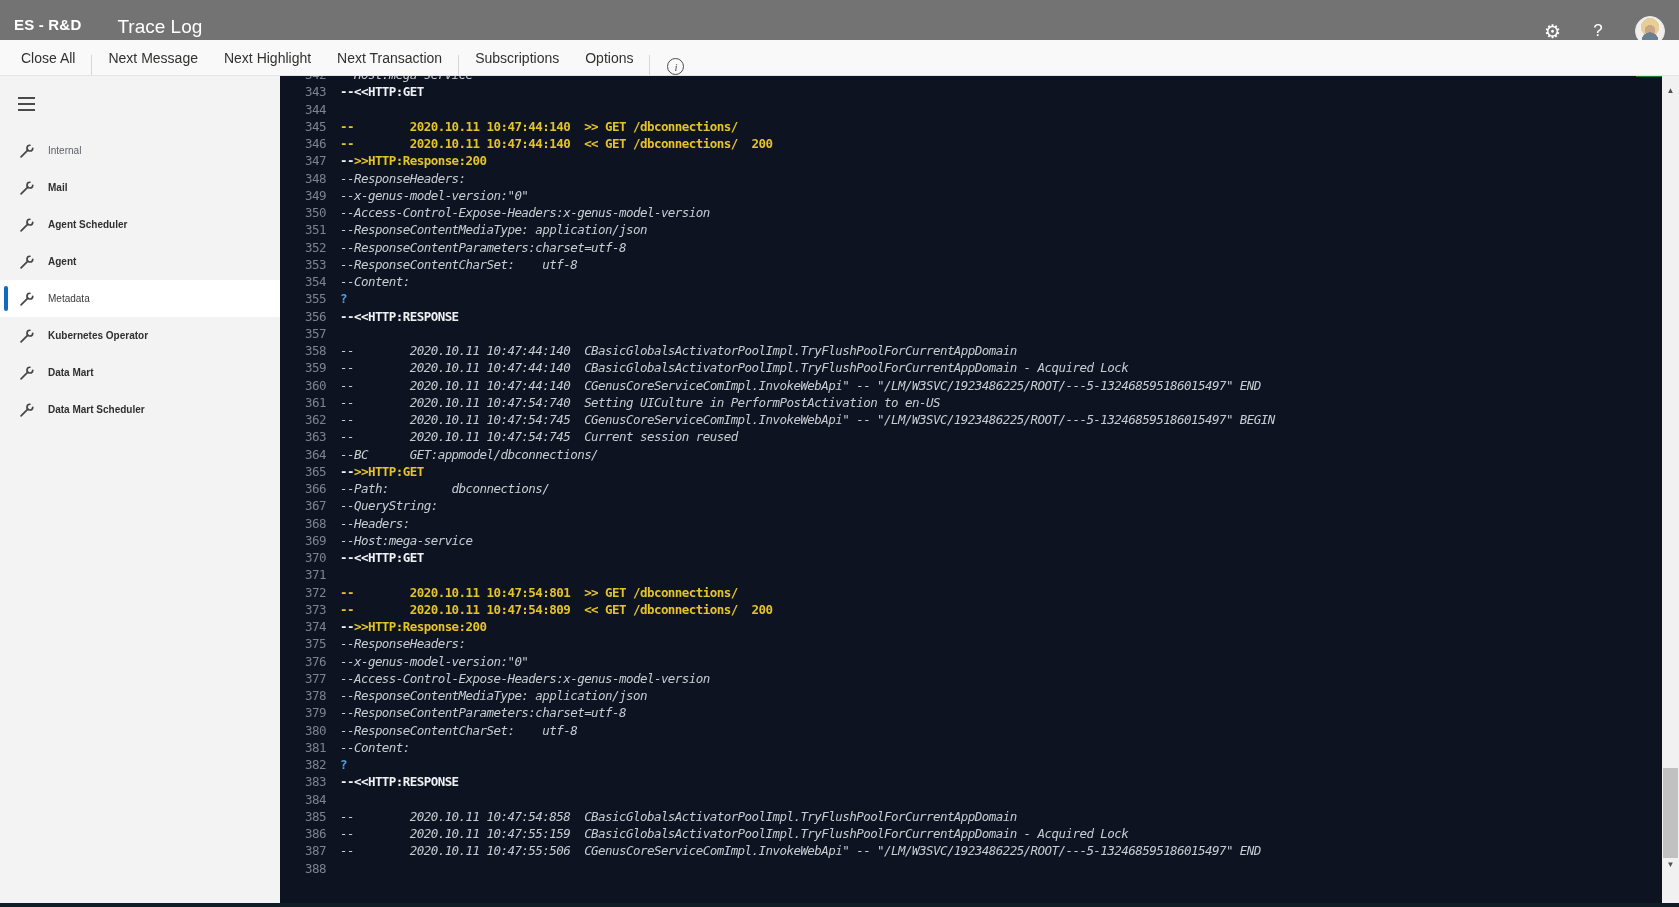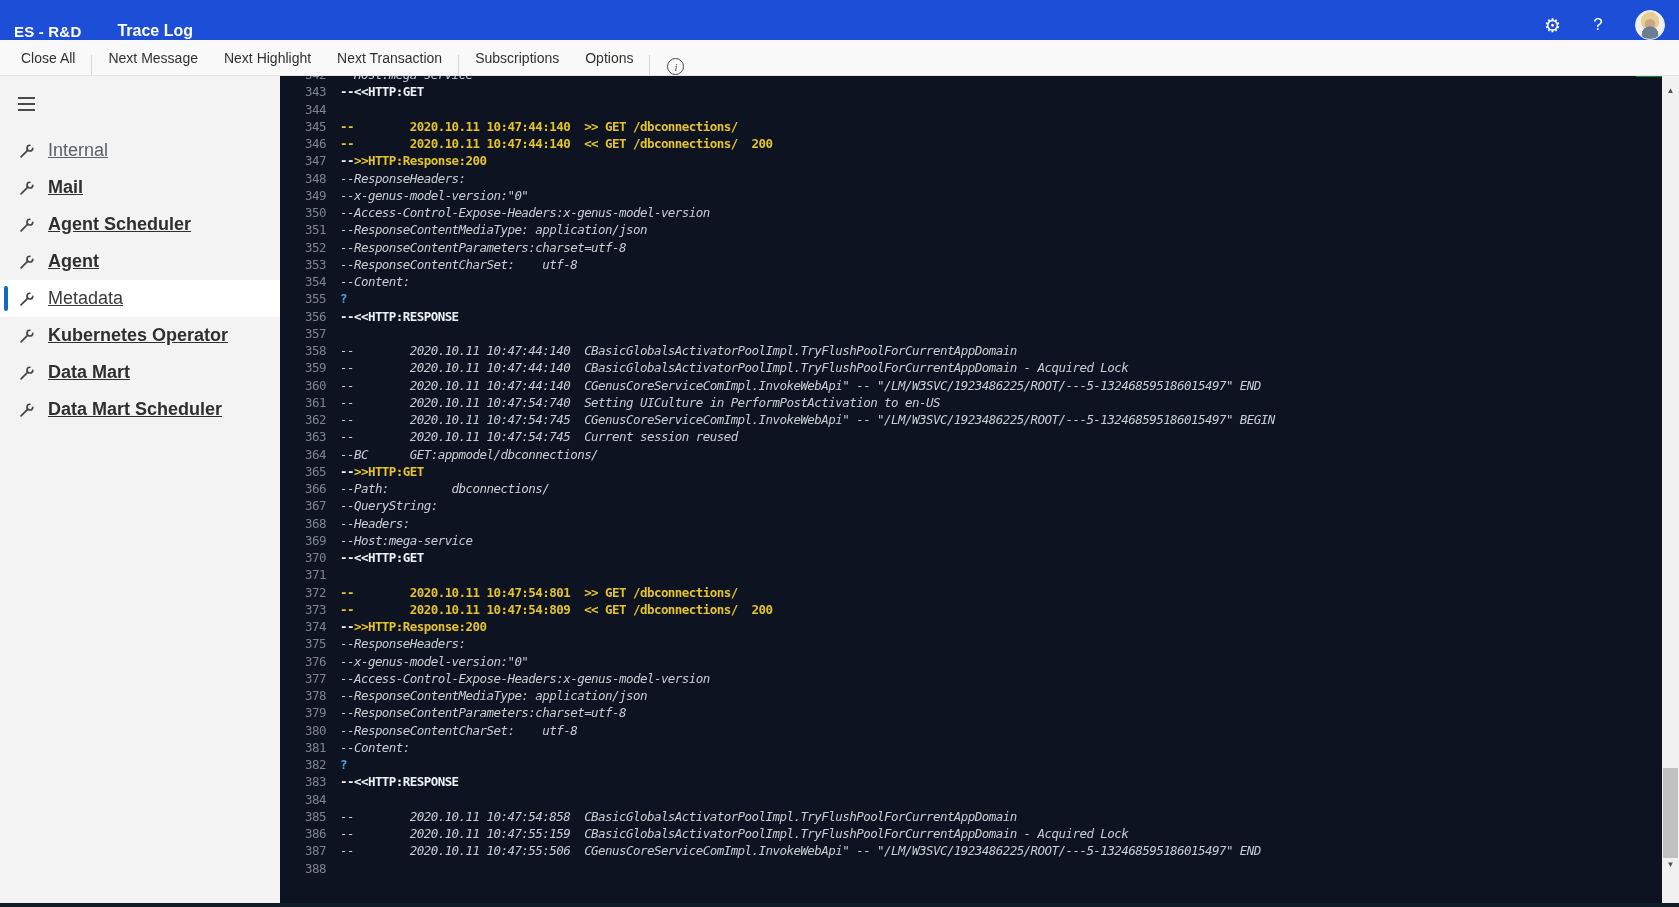--- a/index.html
+++ b/index.html
@@ -1,24 +1,24 @@
 <!DOCTYPE html>
 <html><head>
 <meta charset="utf-8">
 <style>
   * { margin:0; padding:0; box-sizing:border-box; }
   html,body { width:1679px; height:907px; overflow:hidden; background:#fff;
               font-family:"Liberation Sans", sans-serif; }
   .app { width:1679px; height:907px; display:flex; flex-direction:column; }
 
   
-  .header { height:40px; background:#1d4ed8; display:flex; align-items:flex-end;
-            color:#fff; flex:0 0 40px; padding:0 14px; }
+  .header { height:40px; background:#737373; display:flex; align-items:flex-start;
+            color:#fff; flex:0 0 40px; padding:16px 14px; }
   .app-title { font-size:15px; font-weight:bold; letter-spacing:.2px; }
-  .page-title { font-size:16px; margin-left:36px; font-weight:700; }
+  .page-title { font-size:19px; margin-left:36px; font-weight:400; }
   .header-right { margin-left:auto; display:flex; align-items:center; gap:30px; }
   .gear { font-size:19px; line-height:1; cursor:pointer; }
   .help { font-size:17px; font-weight:400; cursor:pointer; width:14px; text-align:center; }
   .avatar { width:30px; height:30px; border-radius:50%; cursor:pointer;
             background:
               radial-gradient(circle at 50% 85%, #6b7f91 0 30%, rgba(0,0,0,0) 31%),
               radial-gradient(circle at 50% 48%, #caa586 0 26%, rgba(0,0,0,0) 27%),
               radial-gradient(circle at 50% 36%, #e6cf96 0 40%, rgba(0,0,0,0) 41%),
               #f1efec;
             border:1px solid #e8e8e8; }
@@ -44,21 +44,21 @@
                background:none; border:none; display:block; margin-bottom:14px; }
   .hamburger div { width:17px; height:2px; background:#4a4a4a; margin-bottom:4px; }
   .side-item { position:relative; height:37px; display:flex; align-items:center;
                padding-left:18px; cursor:pointer; }
   .side-item.selected { background:#ffffff; }
   .accent { display:none; position:absolute; left:4px; top:6px; width:4px; height:25px;
             border-radius:2px; background:#0f6cbd; }
   .side-item.selected .accent { display:block; }
   .wrench { width:18px; height:18px; margin-right:12px; flex:0 0 18px; }
   .wrench circle, .wrench path { fill:none; stroke:#464646; stroke-width:1.9; stroke-linecap:round; }
-  .side-label { font-size:18px; color:#2f2f2f; font-weight:bold;text-decoration:underline; }
+  .side-label { font-size:10px; color:#2f2f2f; font-weight:bold; }
   .side-item.muted .side-label { color:#5d6067; font-weight:400; }
   .side-item.selected .side-label { color:#3a3a3a; font-weight:400; }
 
   
   .log-panel { width:1382px; flex:0 0 1382px; background:#0d1321; display:flex;
                flex-direction:row; min-height:0; }
   .log-scroll { flex:1 1 auto; overflow:hidden; padding-left:25px; }
   .log-inner { margin-top:-10px; }
   .log-line { height:17.25px; display:flex; white-space:pre;
               font-family:"DejaVu Sans Mono", monospace; font-size:12.5px;

